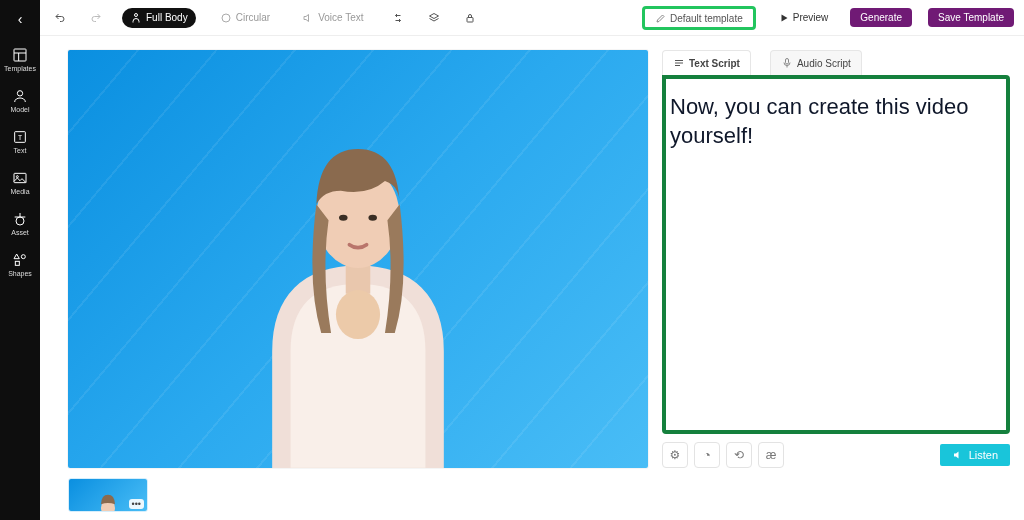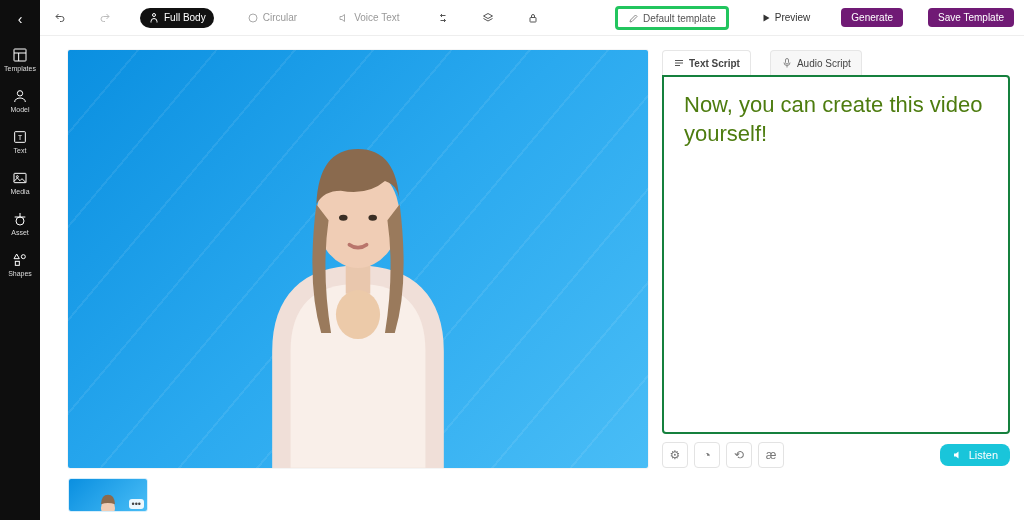--- a/index.html
+++ b/index.html
@@ -9,21 +9,21 @@
   
   .sidebar { width: 40px; background: #0e0e0e; display: flex; flex-direction: column; align-items: center; padding-top: 8px; gap: 10px; color: #fff; }
   .sidebar .back { font-size: 14px; line-height: 1; padding: 4px 0 8px; cursor: pointer; }
   .side-item { display: flex; flex-direction: column; align-items: center; gap: 2px; font-size: 7px; color: #ddd; cursor: pointer; padding: 3px 0; }
   .side-item svg, .side-item .glyph { width: 16px; height: 16px; stroke: #fff; fill: none; stroke-width: 1.5; }
 
   
   .main { flex: 1; display: flex; flex-direction: column; background:#fff; }
 
   
-  .topbar { height: 36px; display: flex; align-items: center; padding: 0 10px; gap: 25px; font-size: 10px; color: #555; border-bottom: 1px solid #eee; }
+  .topbar { height: 36px; display: flex; align-items: center; padding: 0 10px; gap: 16px; font-size: 10px; color: #555; border-bottom: 1px solid #eee; }
   .tbtn { display:inline-flex; align-items:center; gap:4px; padding:4px 8px; border-radius:12px; cursor:pointer; white-space:nowrap; }
   .tbtn.icononly { padding:4px; }
   .pill-dark { background:#111; color:#fff; }
   .muted { color:#999; }
   .topbar .spacer { flex:1; }
   .outlined { border:3px solid #22c55e; color:#555; border-radius:4px; padding:3px 10px; }
   .cyan { background:#701a75; color:#fff; border-radius:4px; padding:4px 10px; }
   .ghost { color:#333; padding:4px 6px; display:inline-flex; align-items:center; gap:3px; }
   .tico { width:12px; height:12px; display:inline-block; }
 
@@ -38,25 +38,25 @@
 
   
   .panel { width:348px; display:flex; flex-direction:column; min-height:0; }
   .panel-tabs { display:flex; align-items:center; gap:19px; font-size:10px; color:#444; }
   .panel-tabs .tab { padding:6px 10px; border:1px solid #e6e6e6; border-bottom:none; border-radius:4px 4px 0 0; background:#f7f7f7; cursor:pointer; display:inline-flex; gap:4px; align-items:center;}
   .panel-tabs .tab.active { background:#fff; font-weight:600; }
   .panel-tabs .grow { flex:1; }
   .lang { display:inline-flex; align-items:center; gap:5px; border:1px solid #e6e6e6; padding:4px 8px; border-radius:4px; font-size:10px; cursor:pointer; }
   .flag { width:14px; height:10px; background:linear-gradient(#b22234 0 10%,#fff 10% 20%,#b22234 20% 30%,#fff 30% 40%,#b22234 40% 50%,#fff 50% 60%,#b22234 60% 70%,#fff 70% 80%,#b22234 80% 90%,#fff 90% 100%); position:relative; border:0.5px solid #ccc;}
   .flag::before{content:"";position:absolute;left:0;top:0;width:6px;height:5px;background:#3c3b6e;}
-  .script-area { flex:1; border:2px solid #15803d; border-radius:0 4px 4px 4px; padding:14px 20px; font-size:22px; line-height:1.3; color:#4d7c0f; overflow:auto; font-family: Helvetica, Arial, sans-serif; }
+  .script-area { flex:1; border:4px solid #15803d; border-radius:0 4px 4px 4px; padding:14px 4px; font-size:22px; line-height:1.3; color:#0f172a; overflow:auto; font-family: Helvetica, Arial, sans-serif; }
   .panel-footer { display:flex; align-items:center; gap:6px; padding-top:8px; }
   .chip { width:26px; height:26px; border:1px solid #e3e3e3; border-radius:4px; display:flex; align-items:center; justify-content:center; font-size:12px; color:#777; cursor:pointer; }
   .panel-footer .grow { flex:1; }
-  .listen { background:#19c5da; color:#fff; border-radius:8px; padding:5px 12px; font-size:11px; display:inline-flex; gap:5px; align-items:center; cursor:pointer;}
+  .listen { background:#19c5da; color:#fff; border-radius:2px; padding:5px 12px; font-size:11px; display:inline-flex; gap:5px; align-items:center; cursor:pointer;}
 
   
   .strip { height:44px; display:flex; align-items:center; padding:0 28px 6px; gap:8px; }
   .thumb { width:80px; height:34px; border-radius:3px; background:linear-gradient(135deg,#0a8fe0,#49bdf6); position:relative; overflow:hidden; border:1px solid #d6eefb; cursor:pointer;}
   .thumb .mini { position:absolute; left:50%; bottom:0; transform:translateX(-50%); width:60%; height:90%; }
   .thumb .dots { position:absolute; right:3px; bottom:2px; background:rgba(255,255,255,0.9); border-radius:3px; font-size:9px; padding:0 3px; color:#444;}
 </style>
 </head>
 <body>
 

